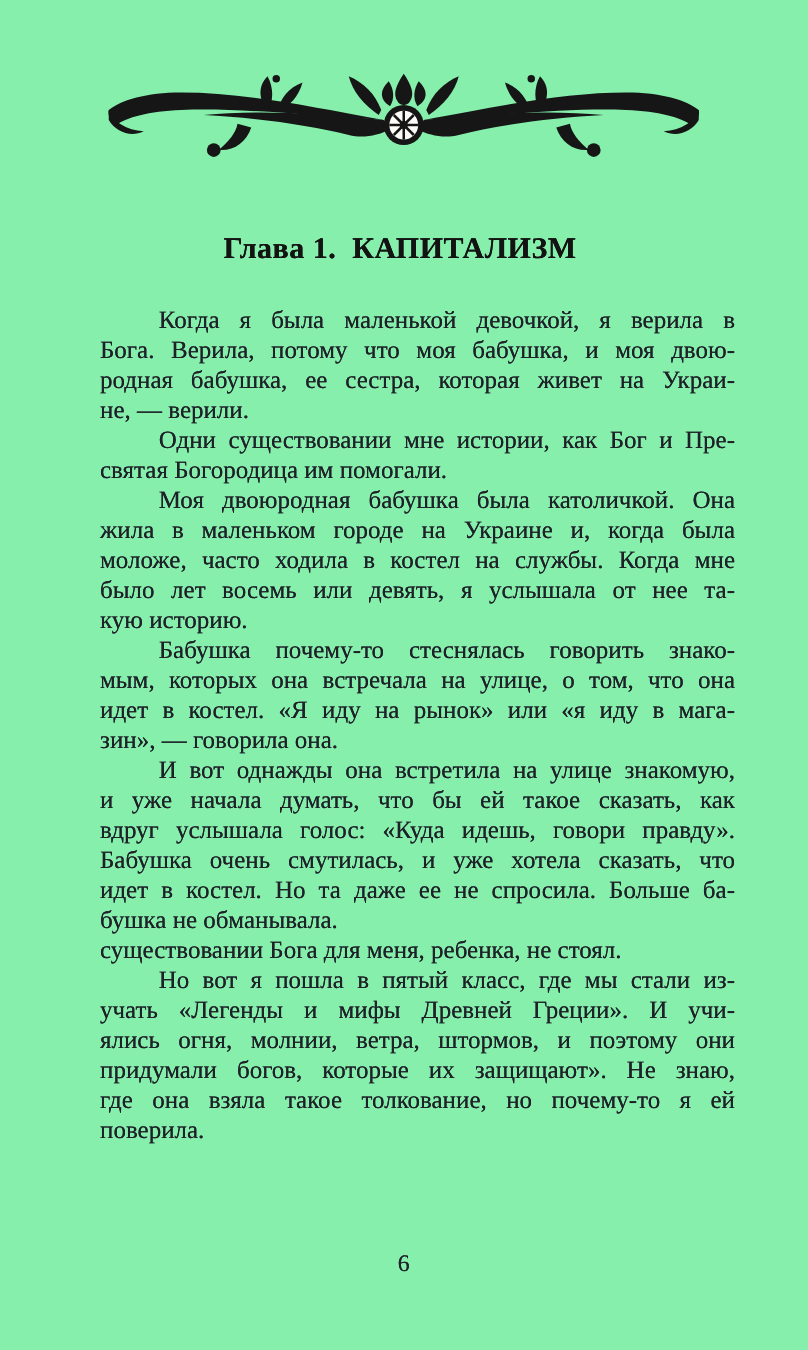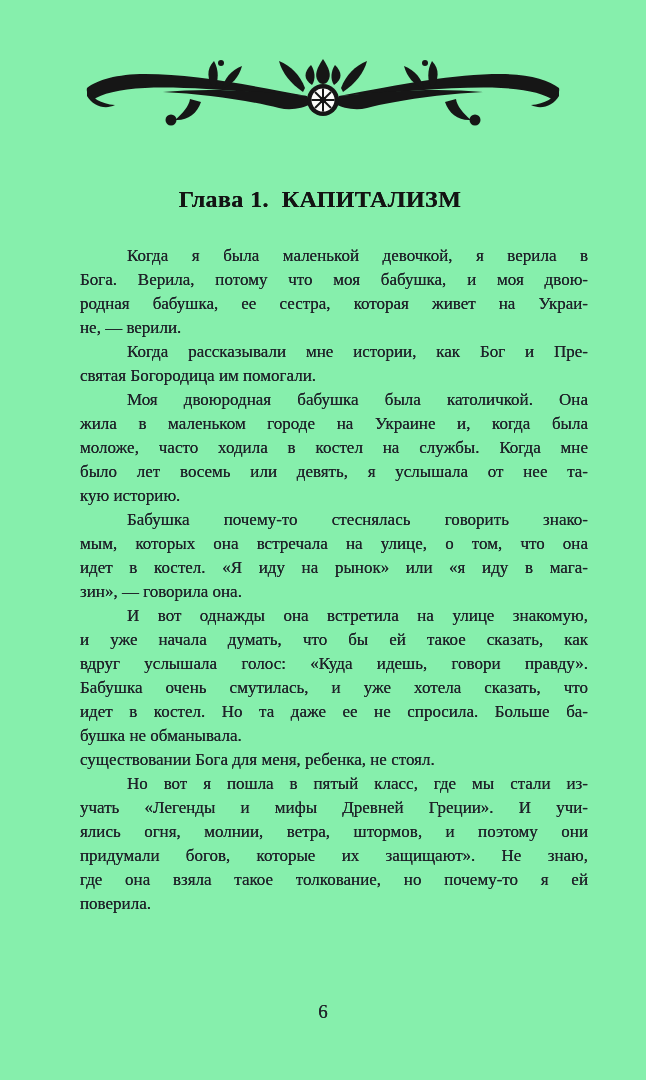--- a/index.html
+++ b/index.html
@@ -38,21 +38,21 @@
     text-shadow: 0 0 0.4px #131313;
   }
   .body-text {
     position: absolute;
     top: 244px;
     left: 80px;
     width: 508px;
   }
   .paragraph { margin: 0; }
   .line {
-    font-size: 17px;
+    font-size: 20px;
     line-height: 24px;
     text-align: justify;
     text-align-last: justify;
     white-space: nowrap;
     text-shadow: 0 0 0.5px #232830;
   }
   .line.first { text-indent: 47px; }
   .line.last  { text-align-last: left; }
   .page-number {
     position: absolute;
@@ -115,21 +115,21 @@
   <div class="chapter-title">Глава 1.&nbsp; КАПИТАЛИЗМ</div>
 
   <div class="body-text">
       <div class="paragraph">
         <div class="line first">Когда я была маленькой девочкой, я верила в</div>
         <div class="line">Бога. Верила, потому что моя бабушка, и моя двою-</div>
         <div class="line">родная бабушка, ее сестра, которая живет на Украи-</div>
         <div class="line last">не, — верили.</div>
       </div>
       <div class="paragraph">
-        <div class="line first">Когда рассказывали мне истории, как Бог и Пре-</div>
+        <div class="line first">Одни существовании мне истории, как Бог и Пре-</div>
         <div class="line last">святая Богородица им помогали.</div>
       </div>
       <div class="paragraph">
         <div class="line first">Моя двоюродная бабушка была католичкой. Она</div>
         <div class="line">жила в маленьком городе на Украине и, когда была</div>
         <div class="line">моложе, часто ходила в костел на службы. Когда мне</div>
         <div class="line">было лет восемь или девять, я услышала от нее та-</div>
         <div class="line last">кую историю.</div>
       </div>
       <div class="paragraph">

